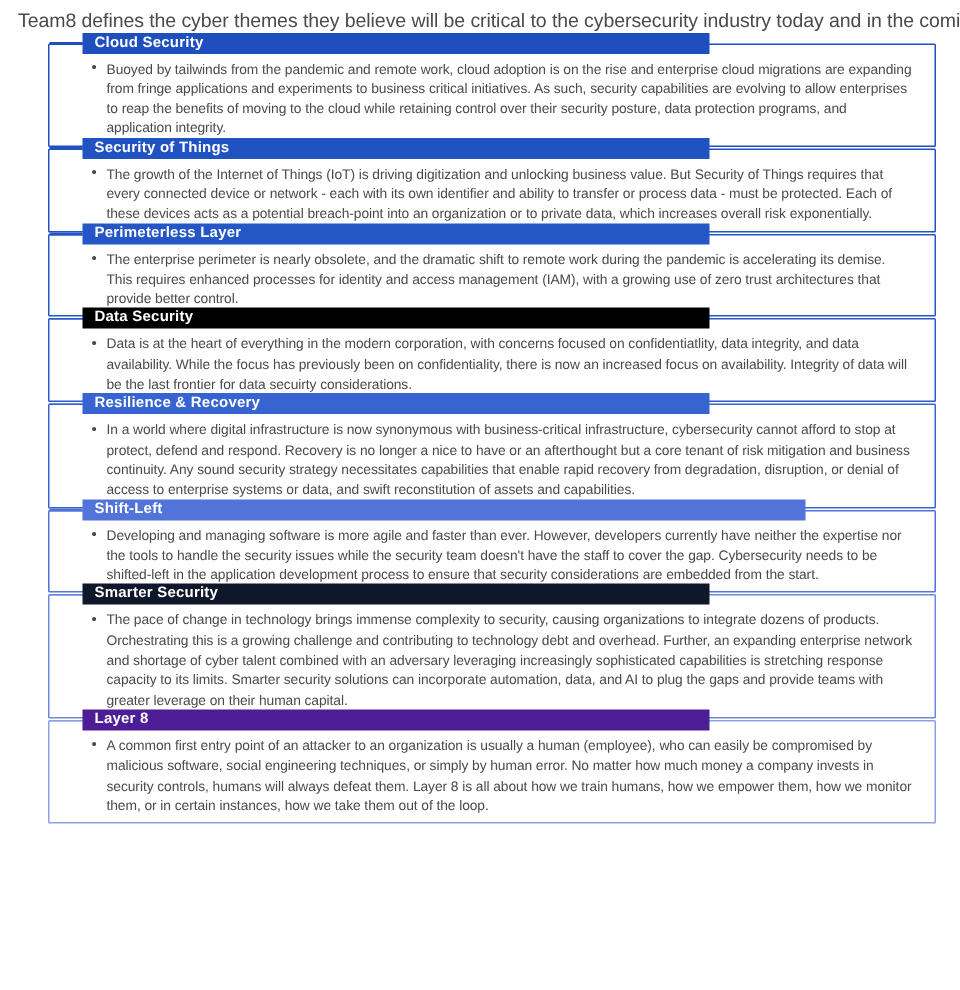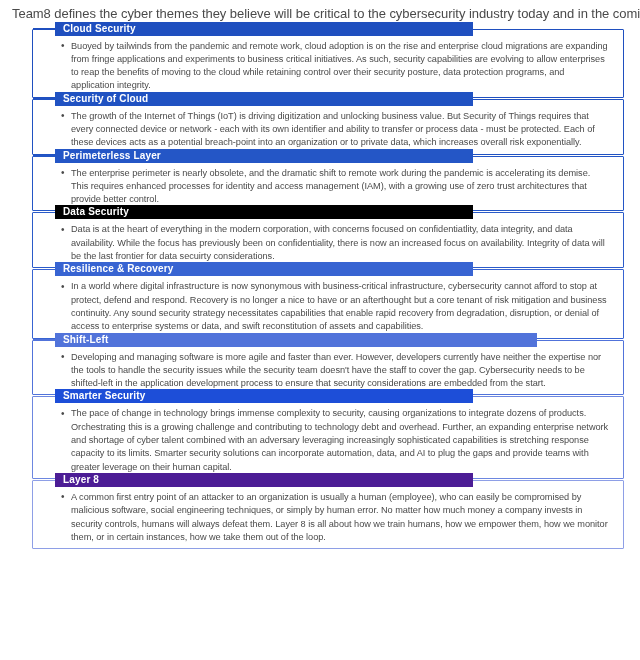--- a/index.html
+++ b/index.html
@@ -113,21 +113,21 @@
           <div class="theme-header" style="background: rgb(31, 79, 191); width: 418px;"><span>Cloud Security</span></div>
           <div class="theme-body">
             <span class="bullet">•</span>
             <span class="body-text">Buoyed by tailwinds from the pandemic and remote work, cloud adoption is on the rise and enterprise cloud migrations are expanding from fringe applications and experiments to business critical initiatives. As such, security capabilities are evolving to allow enterprises to reap the benefits of moving to the cloud while retaining control over their security posture, data protection programs, and application integrity.</span>
           </div>
         </div>
       </div>
       <div class="theme">
         <div class="theme-frame" style="border-color: rgb(32, 82, 194);">
           <div class="left-stub" style="background: rgb(32, 82, 194);"></div>
-          <div class="theme-header" style="background: rgb(32, 82, 194); width: 418px;"><span>Security of Cloud</span></div>
+          <div class="theme-header" style="background: rgb(32, 82, 194); width: 418px;"><span>Security of Things</span></div>
           <div class="theme-body">
             <span class="bullet">•</span>
             <span class="body-text">The growth of the Internet of Things (IoT) is driving digitization and unlocking business value. But Security of Things requires that every connected device or network - each with its own identifier and ability to transfer or process data - must be protected. Each of these devices acts as a potential breach-point into an organization or to private data, which increases overall risk exponentially.</span>
           </div>
         </div>
       </div>
       <div class="theme">
         <div class="theme-frame" style="border-color: rgb(36, 86, 198);">
           <div class="left-stub" style="background: rgb(36, 86, 198);"></div>
           <div class="theme-header" style="background: rgb(36, 86, 198); width: 418px;"><span>Perimeterless Layer</span></div>
@@ -163,21 +163,21 @@
           <div class="theme-header" style="background: rgb(81, 115, 218); width: 482px;"><span>Shift-Left</span></div>
           <div class="theme-body">
             <span class="bullet">•</span>
             <span class="body-text">Developing and managing software is more agile and faster than ever. However, developers currently have neither the expertise nor the tools to handle the security issues while the security team doesn't have the staff to cover the gap. Cybersecurity needs to be shifted-left in the application development process to ensure that security considerations are embedded from the start.</span>
           </div>
         </div>
       </div>
       <div class="theme">
         <div class="theme-frame" style="border-color: rgb(109, 135, 224);">
           <div class="left-stub" style="background: rgb(109, 135, 224);"></div>
-          <div class="theme-header" style="background: #1d4ed8; width: 418px;"><span>Smarter Security</span></div>
+          <div class="theme-header" style="background: #0f172a; width: 418px;"><span>Smarter Security</span></div>
           <div class="theme-body">
             <span class="bullet">•</span>
             <span class="body-text">The pace of change in technology brings immense complexity to security, causing organizations to integrate dozens of products. Orchestrating this is a growing challenge and contributing to technology debt and overhead. Further, an expanding enterprise network and shortage of cyber talent combined with an adversary leveraging increasingly sophisticated capabilities is stretching response capacity to its limits. Smarter security solutions can incorporate automation, data, and AI to plug the gaps and provide teams with greater leverage on their human capital.</span>
           </div>
         </div>
       </div>
       <div class="theme">
         <div class="theme-frame" style="border-color: rgb(142, 159, 230);">
           <div class="left-stub" style="background: rgb(142, 159, 230);"></div>
           <div class="theme-header" style="background: #4c1d95; width: 418px;"><span>Layer 8</span></div>

